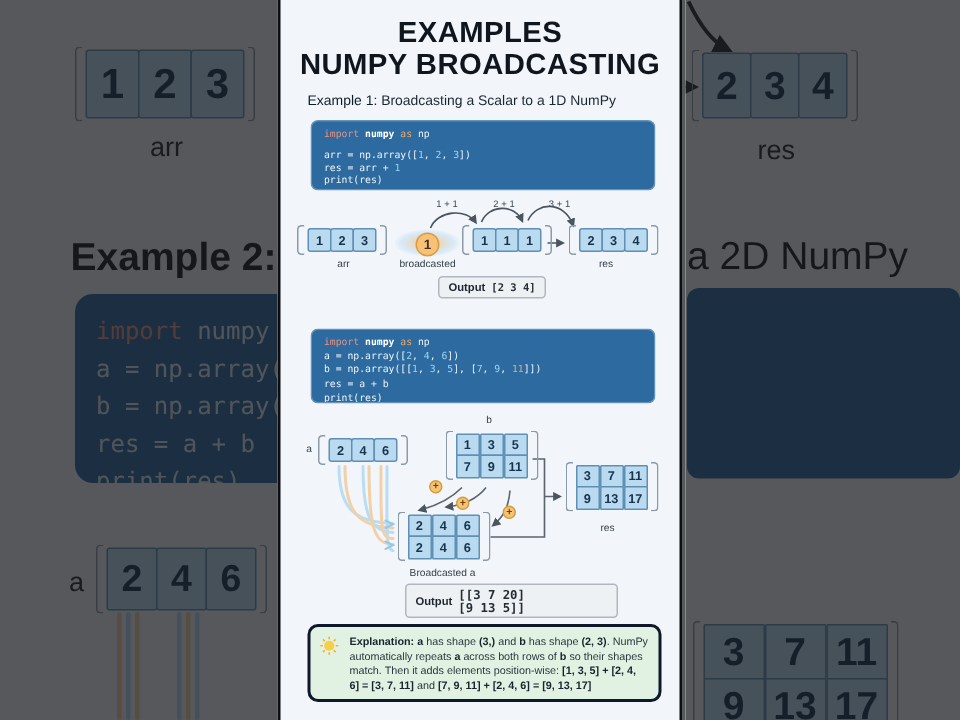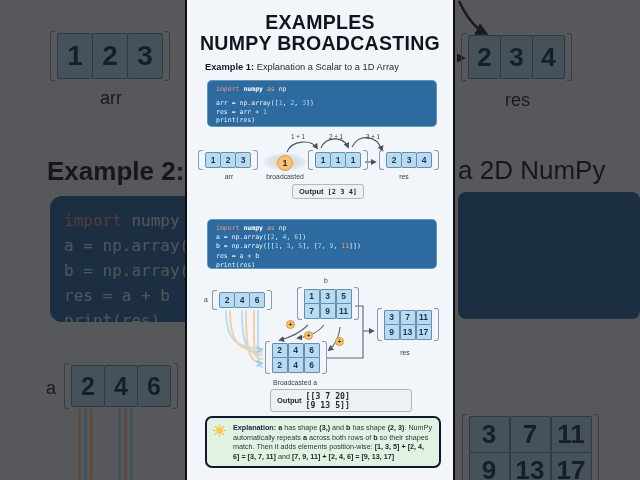--- a/index.html
+++ b/index.html
@@ -17,21 +17,21 @@
     font-family:"DejaVu Sans Mono",monospace;font-size:16px;line-height:25px;
     padding:12px 0 0 14px;white-space:nowrap;overflow:hidden;}
   .stream{position:absolute;width:3px;border-radius:2px;opacity:.8;}
   
   .card{position:absolute;left:185px;top:0;width:270px;height:480px;background:#f2f6fa;
         border-left:2px solid #0c0e10;border-right:2px solid #0c0e10;z-index:10;}
   .card .abs{position:absolute;}
   .title{width:100%;text-align:center;font-weight:800;font-size:19.5px;line-height:21px;
          letter-spacing:.3px;color:#10161d;}
   .ex-head{font-size:9.3px;color:#1c2630;white-space:nowrap;}
-  .ex-head b{font-weight:700;color:#101c28;}
+  .ex-head b{font-weight:400;color:#101c28;}
   .codeblock{background:#2c6aa0;border:1px solid rgba(255,255,255,.28);border-radius:5px;
     color:#eef4f8;font-family:"DejaVu Sans Mono",monospace;font-size:6.5px;line-height:8.8px;
     padding:4px 8px;white-space:pre;overflow:hidden;}
   .codeblock.gap1 > div:first-child{margin-bottom:5px;}
   .t-k{color:#e89384;} .t-o{color:#f0ab62;} .t-n{color:#9ed5f5;} .t-b{font-weight:700;color:#ffffff;}
   
   .nparr{position:absolute;display:flex;align-items:stretch;}
   .bk{width:5px;border:1.3px solid #8a9aa8;}
   .bk.l{border-right:none;border-radius:3px 0 0 3px;}
   .bk.r{border-left:none;border-radius:0 3px 3px 0;}
@@ -143,21 +143,21 @@
   </div>
 
   <div class="card">
 
     <div class="abs title" style="top:12px;">
       <div>EXAMPLES</div>
       <div>NUMPY BROADCASTING</div>
     </div>
 
     <div class="abs ex-head" style="left:18px;top:62px;">
-      <b>Example 1:</b><span> Explanation a Scalar to a 1D Array</span>
+      <b>Example 1:</b><span> Broadcasting a Scalar to a 1D NumPy</span>
     </div>
     <div class="abs codeblock gap1" style="left:20px;top:80px;width:230px;height:47px;"><div><span class="t-k">import</span><span> </span><span class="t-b">numpy</span><span> </span><span class="t-o">as</span><span> np</span></div><div><span>arr = np.array([</span><span class="t-n">1</span><span>, </span><span class="t-n">2</span><span>, </span><span class="t-n">3</span><span>])</span></div><div><span>res = arr + </span><span class="t-n">1</span></div><div><span>print(res)</span></div></div>
 
     <svg class="overlay" width="268" height="480">
       <defs>
           <marker id="ah1" viewBox="0 0 10 10" refX="7" refY="5" markerWidth="5.5" markerHeight="5.5" orient="auto">
             <path d="M0,0L10,5L0,10z" fill="#4a5560"></path>
           </marker>
         </defs>
 

